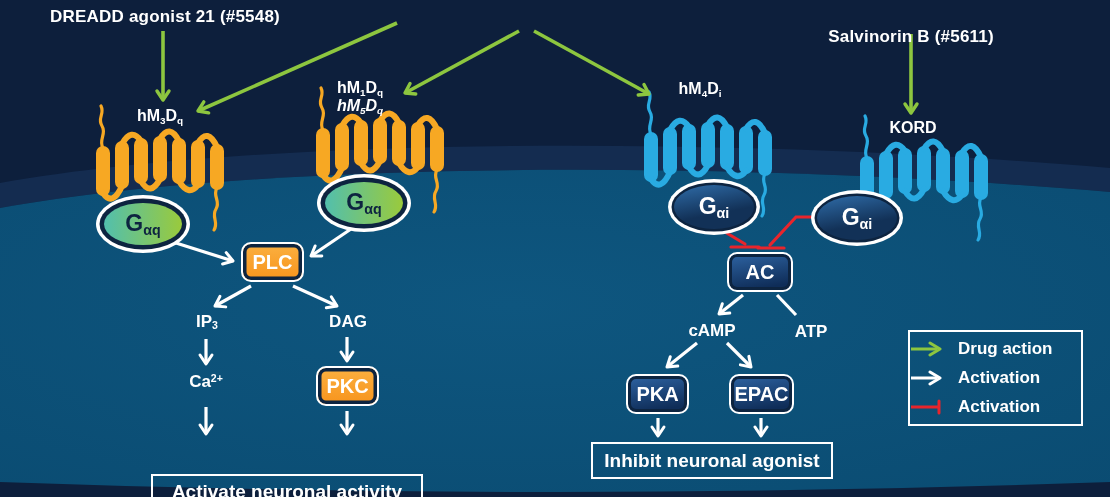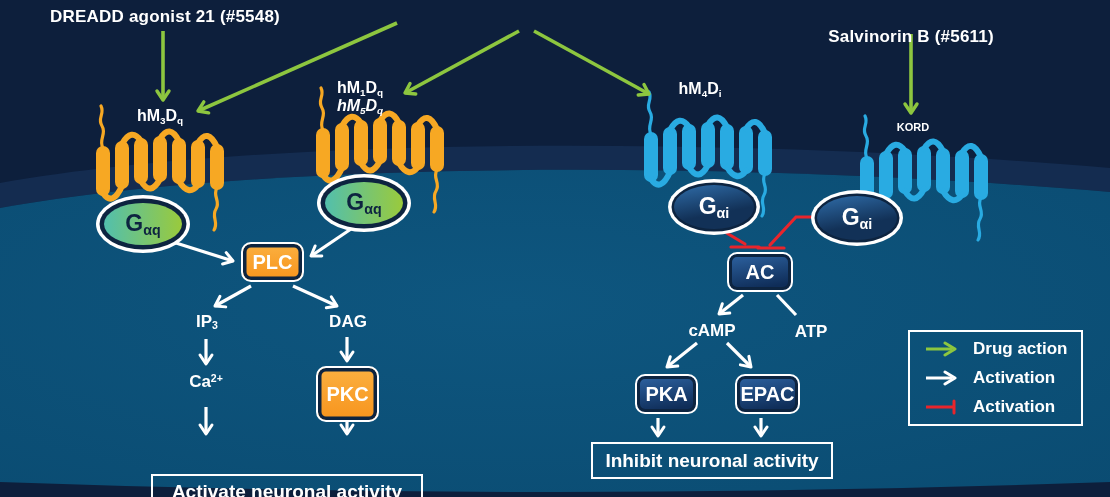--- a/index.html
+++ b/index.html
@@ -36,21 +36,21 @@
     box-shadow:inset 0 0 0 3px #0D2440;
   }
   .outline-box{
     position:absolute;box-sizing:border-box;border:2.5px solid #fff;
     display:flex;align-items:center;justify-content:center;
     color:#fff;font-size:19px;font-weight:600;background:transparent;
   }
   .legend-box{
     position:absolute;box-sizing:border-box;border:2.5px solid #fff;
     display:flex;flex-direction:column;justify-content:center;gap:9px;
-    padding-left:15px;background:transparent;
+    background:transparent;
   }
   .legend-row{display:flex;align-items:center;gap:10px;}
   .legend-row span{color:#fff;font-size:17px;font-weight:600;}
 </style>
 </head>
 <body>
 
 <div class="stage">
 
   <svg class="layer" width="1110" height="497" viewBox="0 0 1110 497">
@@ -151,54 +151,54 @@
     </g>
   </svg>
 
   <div class="lbl f-drug" style="left:165px;top:17px;">DREADD agonist 21 (#5548)</div>
   <div class="lbl f-drug" style="left:911px;top:17px;margin-top:20px;">Salvinorin B (#5611)</div>
 
   <div class="lbl f-receptor" style="left:160px;top:117px;"><span>hM</span><sub>3</sub><span>D</span><sub>q</sub></div>
   <div class="lbl f-receptor" style="left:360px;top:89px;"><span>hM</span><sub>1</sub><span>D</span><sub>q</sub></div>
   <div class="lbl f-receptor" style="left:360px;top:107px;font-style:italic;"><span>hM</span><sub>5</sub><span>D</span><sub>q</sub></div>
   <div class="lbl f-receptor" style="left:700px;top:90px;"><span>hM</span><sub>4</sub><span>D</span><sub>i</sub></div>
-  <div class="lbl f-receptor" style="left:913px;top:128px;font-size:11px;">KORD</div>
+  <div class="lbl f-receptor" style="left:913px;top:128px;font-size:16px;">KORD</div>
 
   <div class="lbl f-g g-navy" style="left:143px;top:224px;"><span>G</span><sub>αq</sub></div>
   <div class="lbl f-g g-navy" style="left:364px;top:203px;"><span>G</span><sub>αq</sub></div>
   <div class="lbl f-g" style="left:714px;top:207px;"><span>G</span><sub>αi</sub></div>
   <div class="lbl f-g" style="left:857px;top:218px;"><span>G</span><sub>αi</sub></div>
 
   <div class="node-box node-orange" style="left:241px;top:242px;width:63px;height:40px;align-items:center;">
     <span>PLC</span>
   </div>
-  <div class="node-box node-orange" style="left:316px;top:366px;width:63px;height:56px;">
+  <div class="node-box node-orange" style="left:316px;top:366px;width:63px;height:40px;">
     <span>PKC</span>
   </div>
   <div class="node-box node-navy" style="left:727px;top:252px;width:66px;height:40px;">
     <span>AC</span>
   </div>
-  <div class="node-box node-navy" style="left:626px;top:374px;width:63px;height:40px;margin-left:9px;">
+  <div class="node-box node-navy" style="left:626px;top:374px;width:63px;height:40px;">
     <span>PKA</span>
   </div>
-  <div class="node-box node-navy" style="left:729px;top:374px;width:65px;height:40px;margin-left:6px;">
+  <div class="node-box node-navy" style="left:729px;top:374px;width:65px;height:40px;">
     <span>EPAC</span>
   </div>
 
   <div class="lbl f-meta" style="left:207px;top:322px;"><span>IP</span><sub>3</sub></div>
   <div class="lbl f-meta" style="left:348px;top:322px;">DAG</div>
   <div class="lbl f-meta" style="left:206px;top:382px;"><span>Ca</span><sup>2+</sup></div>
   <div class="lbl f-meta" style="left:712px;top:331px;">cAMP</div>
   <div class="lbl f-meta" style="left:799px;top:332px;margin-left:12px;">ATP</div>
 
   <div class="outline-box" style="left:151px;top:442px;width:272px;height:36px;margin-top:32px;">
     <span>Activate neuronal activity</span>
   </div>
   <div class="outline-box" style="left:591px;top:442px;width:242px;height:37px;">
-    <span>Inhibit neuronal activity</span>
+    <span>Inhibit neuronal agonist</span>
   </div>
 
   <div class="legend-box" style="left:908px;top:330px;width:175px;height:96px;">
     <div class="legend-row">
       <svg width="38" height="16" viewBox="0 0 38 16">
         <line x1="1" y1="8" x2="27" y2="8" stroke="#8DC63F" stroke-width="3"></line>
         <path d="M20,2 L30,8 L20,14" fill="none" stroke="#8DC63F" stroke-width="3" stroke-linecap="round" stroke-linejoin="round"></path>
       </svg>
       <span>Drug action</span>
     </div>

